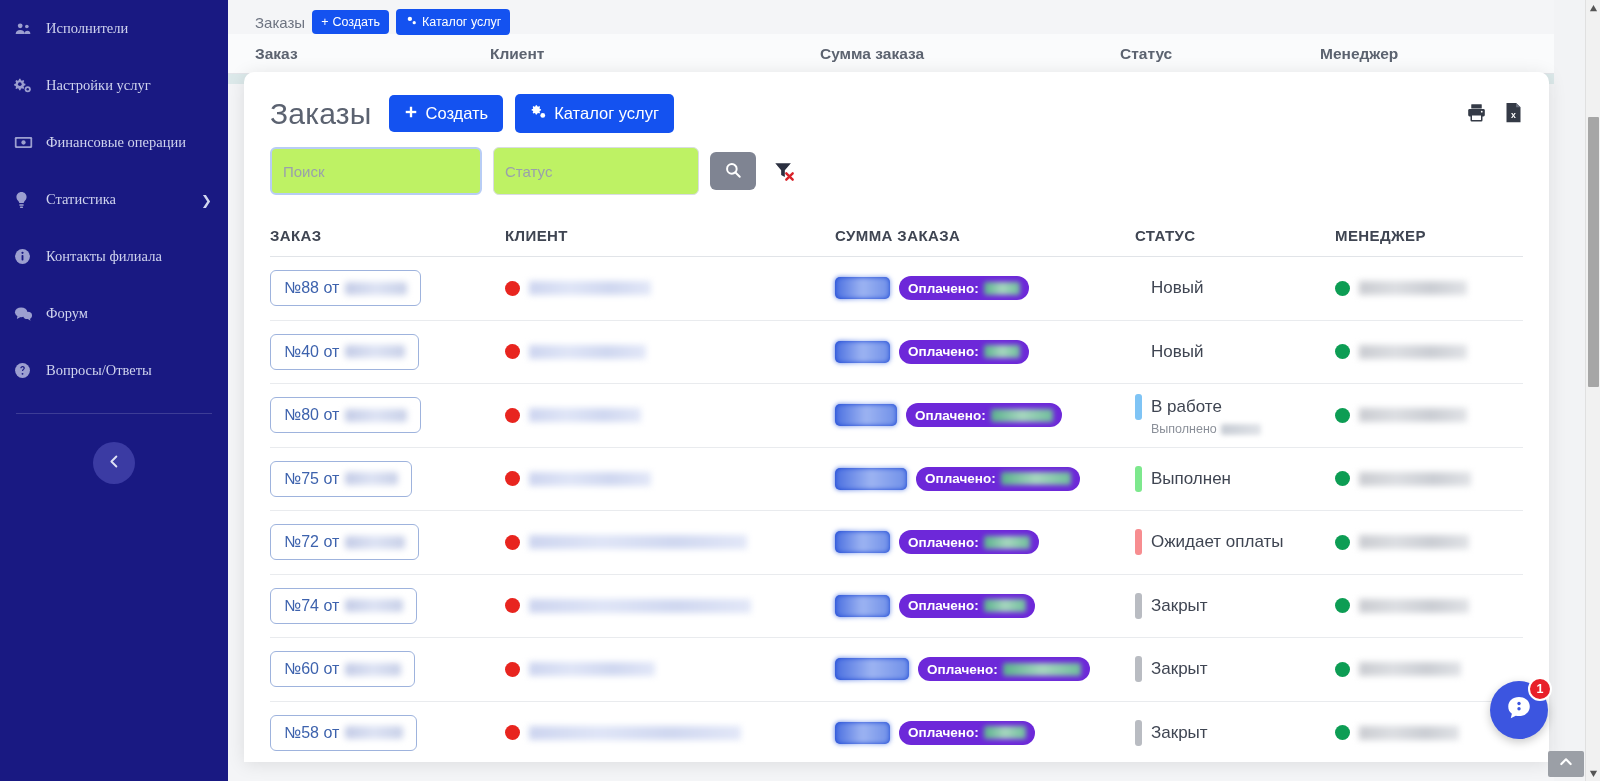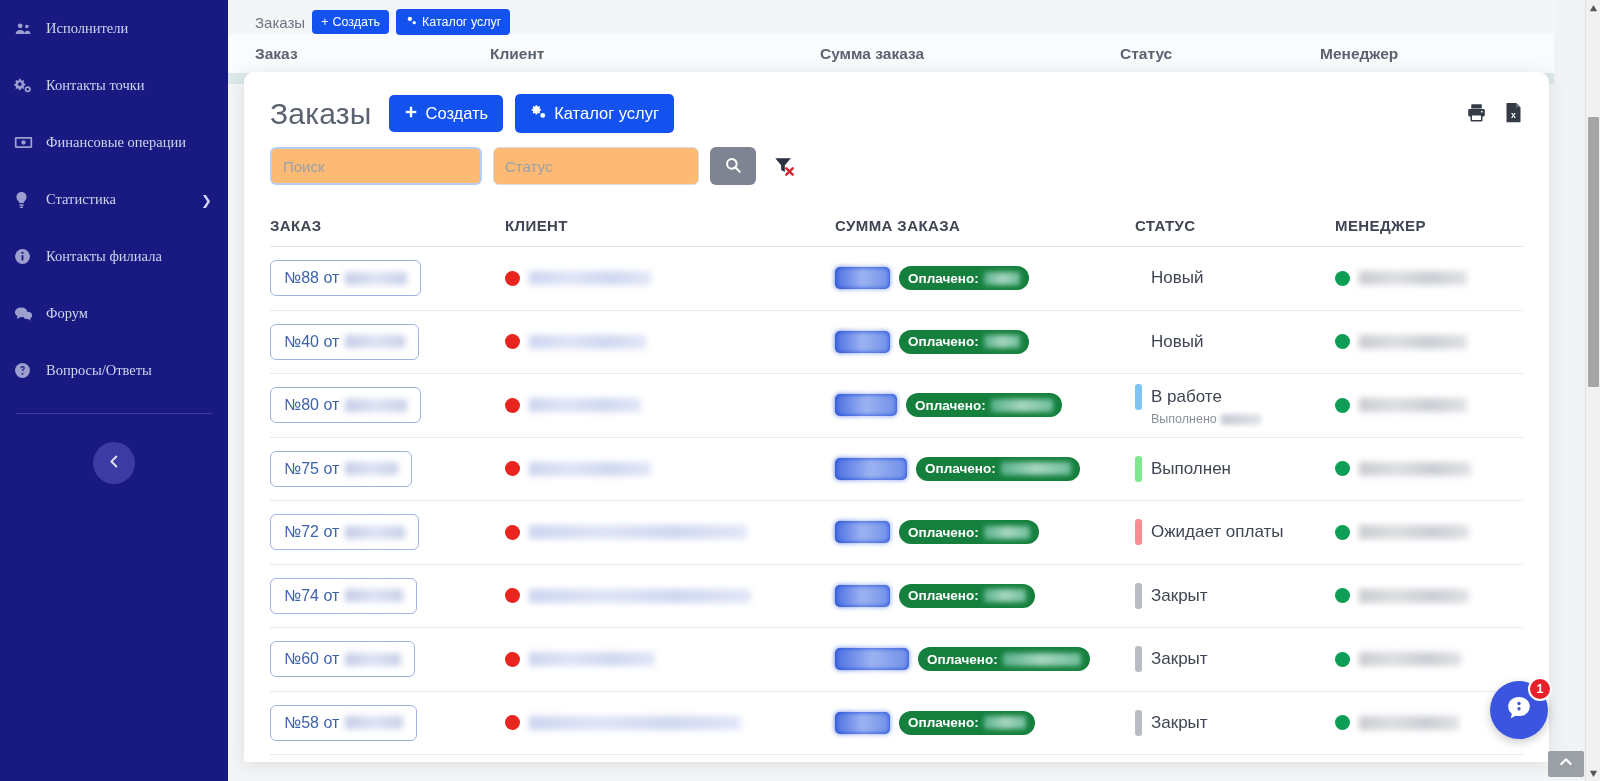--- a/index.html
+++ b/index.html
@@ -124,26 +124,26 @@
     position: absolute; right: 26px; top: 30px;
     display: flex; align-items: center; gap: 17px;
   }
   .tool-ico { cursor: pointer; color: #3c4250; display: block; }
 
   .filters {
     display: flex; align-items: center; gap: 11px;
     padding: 14px 26px 0 26px;
   }
   .inp {
-    height: 38px; border-radius: 6px;
+    height: 48px; border-radius: 6px;
     border: 1px solid #d9dce2;
     font-size: 15px; color: #3c4250;
     padding: 0 11px;
     font-family: inherit;
-    background: #fdba74;
+    background: #bef264;
     outline: none;
   }
   .inp::placeholder { color: #9aa0ab; }
   .inp-search { width: 212px; border: 2px solid #b8cdf5; }
   .inp-status { width: 206px; }
   .btn-search {
     width: 46px; height: 38px; border-radius: 6px;
     background: #7f8492; border: none; cursor: pointer;
     display: flex; align-items: center; justify-content: center;
     color: #fff;
@@ -200,21 +200,21 @@
   .pill-blue {
     display: inline-block;
     background: #1b46d4;
     border-radius: 5px;
     height: 22px;
     vertical-align: middle;
   }
   .pill-blue .inner { display: block; height: 100%; filter: blur(2.6px); background: linear-gradient(90deg,#4a6fe0,#9db4f2,#6f8fe8); border-radius: 5px; }
   .pill-green {
     display: inline-flex; align-items: center;
-    background: #15803d;
+    background: #6d28d9;
     border-radius: 12px;
     height: 24px;
     padding: 0 9px;
     color: #fff; font-size: 13.5px; font-weight: bold;
     white-space: nowrap;
     gap: 5px;
   }
   .pill-green .amt { display: inline-block; height: 13px; border-radius: 2px; filter: blur(2.6px); background: linear-gradient(90deg,#59b08c,#a6d6bf,#6fbd9b); }
 
   .status-cell { display: flex; align-items: flex-start; gap: 9px; }
@@ -287,21 +287,21 @@
       </div>
       <div class="nav-item">
         <span class="nav-ico">
           <svg width="18" height="16" viewBox="0 0 24 22" fill="#cfd3ee">
             <path d="M8.6 1.2l.45 1.9 1.6.7 1.7-1 1.35 1.4-1 1.7.68 1.6 1.9.5v2l-1.9.5-.68 1.6 1 1.7-1.35 1.4-1.7-1-1.6.7-.45 1.9h-2l-.45-1.9-1.6-.7-1.7 1L1.5 14.2l1-1.7-.68-1.6-1.9-.5v-2l1.9-.5.68-1.6-1-1.7L2.85 2.8l1.7 1 1.6-.7.45-1.9z"></path>
             <circle cx="7.6" cy="8.5" r="2.5" fill="#191982"></circle>
             <circle cx="18.5" cy="15.5" r="4.2"></circle>
             <circle cx="18.5" cy="15.5" r="1.7" fill="#191982"></circle>
           </svg>
         </span>
-        <span class="nav-label">Контакты точки</span>
+        <span class="nav-label">Настройки услуг</span>
       </div>
       <div class="nav-item">
         <span class="nav-ico">
           <svg width="19" height="13" viewBox="0 0 26 18" fill="none">
             <rect x="1" y="1.4" width="24" height="15.2" rx="1.6" fill="#cfd3ee"></rect>
             <rect x="3.4" y="3.8" width="19.2" height="10.4" rx="1" fill="#191982"></rect>
             <circle cx="13" cy="9" r="3" fill="#cfd3ee"></circle>
           </svg>
         </span>
         <span class="nav-label">Финансовые операции</span>

